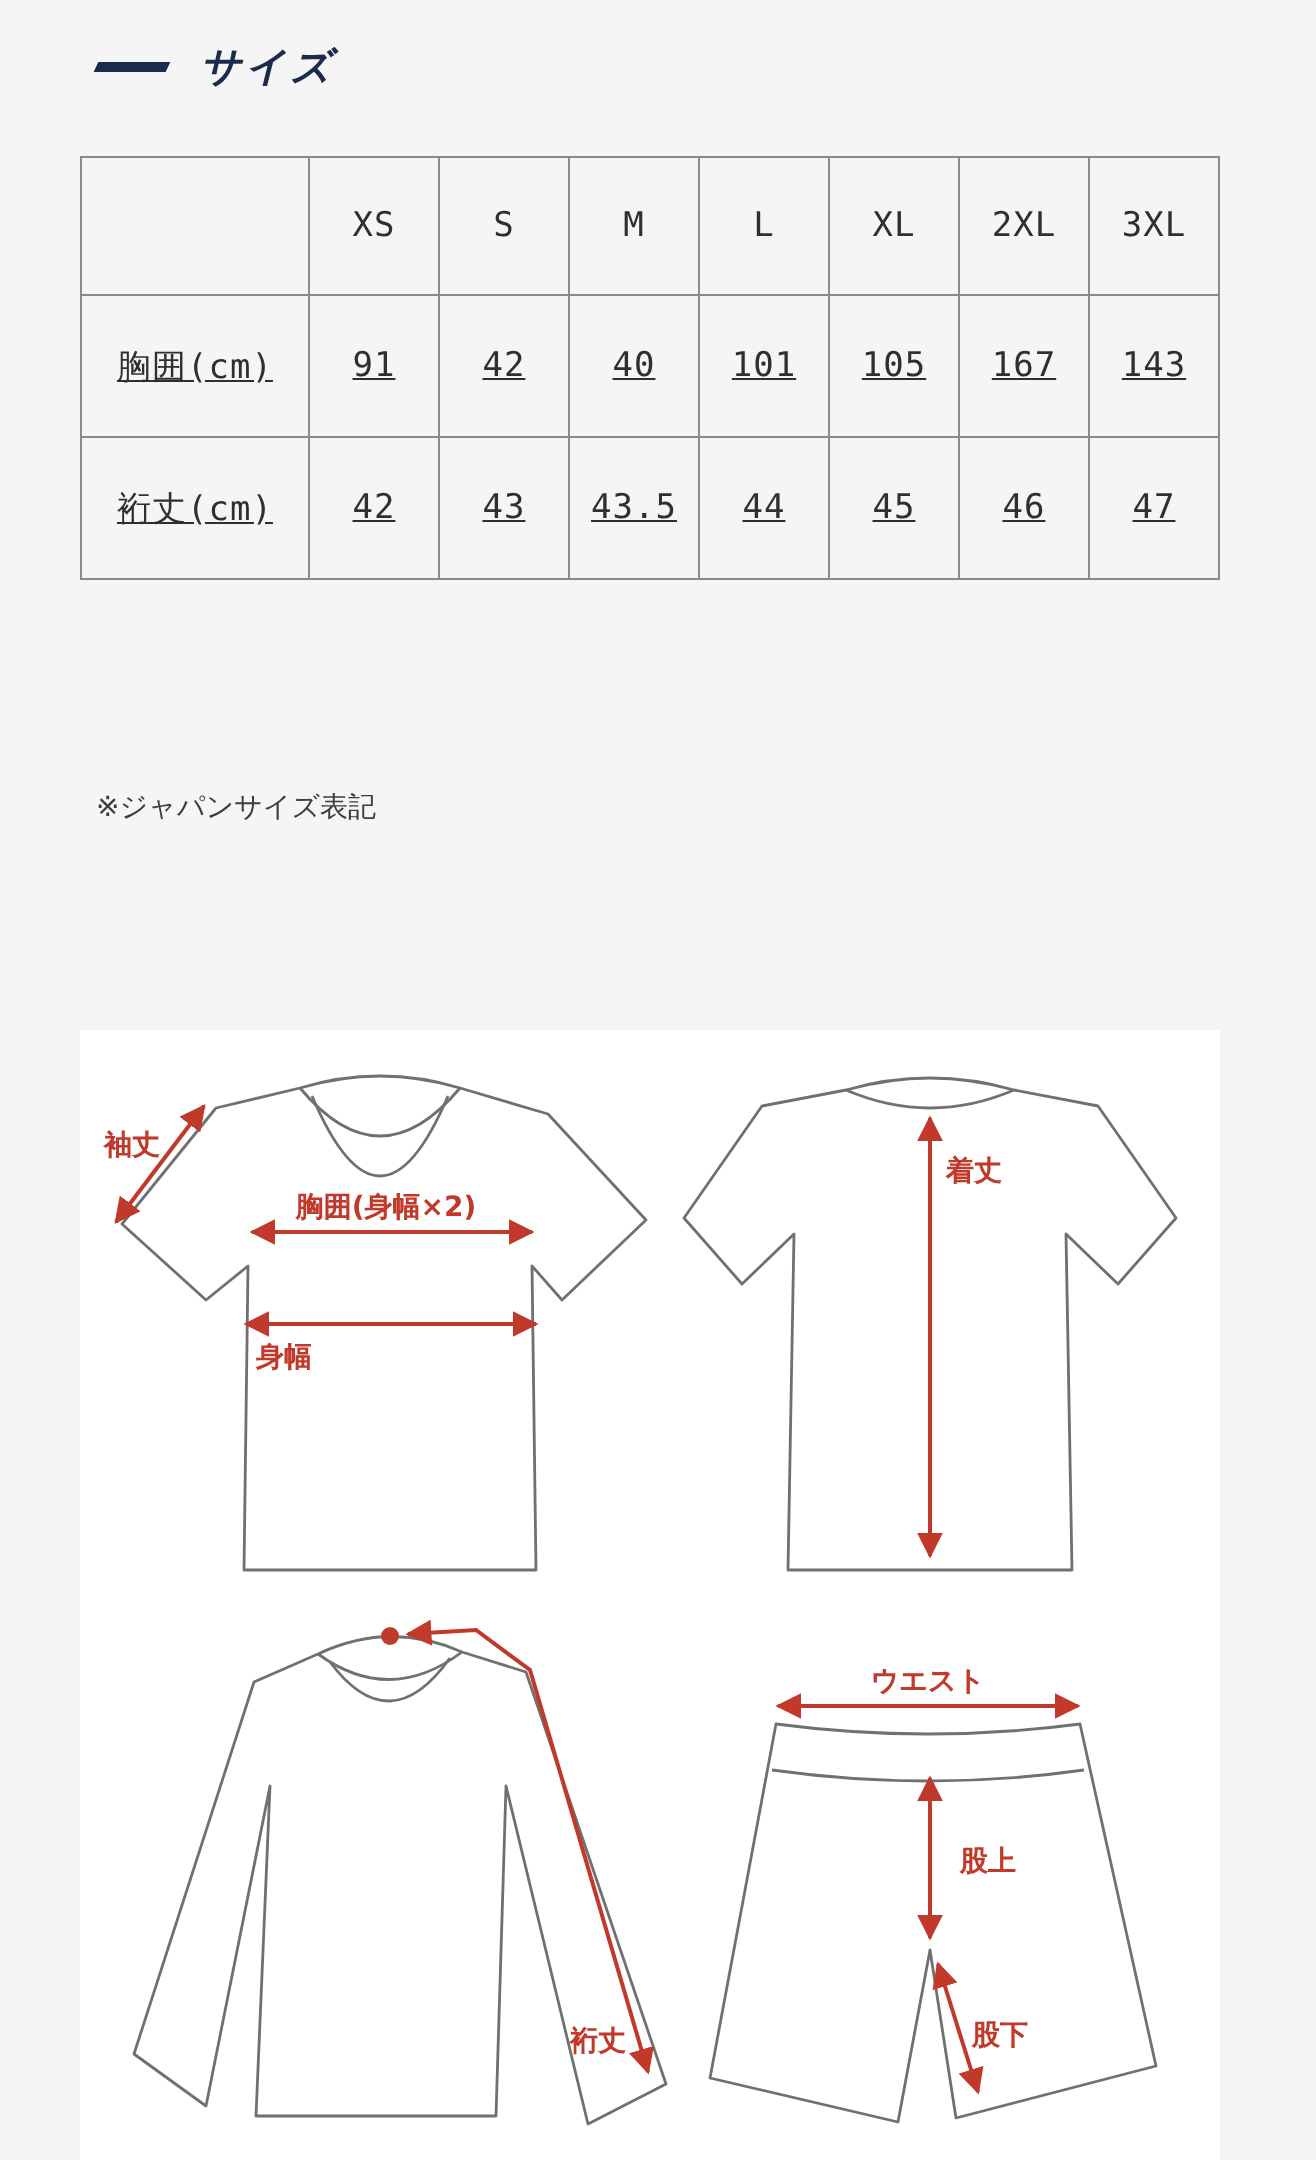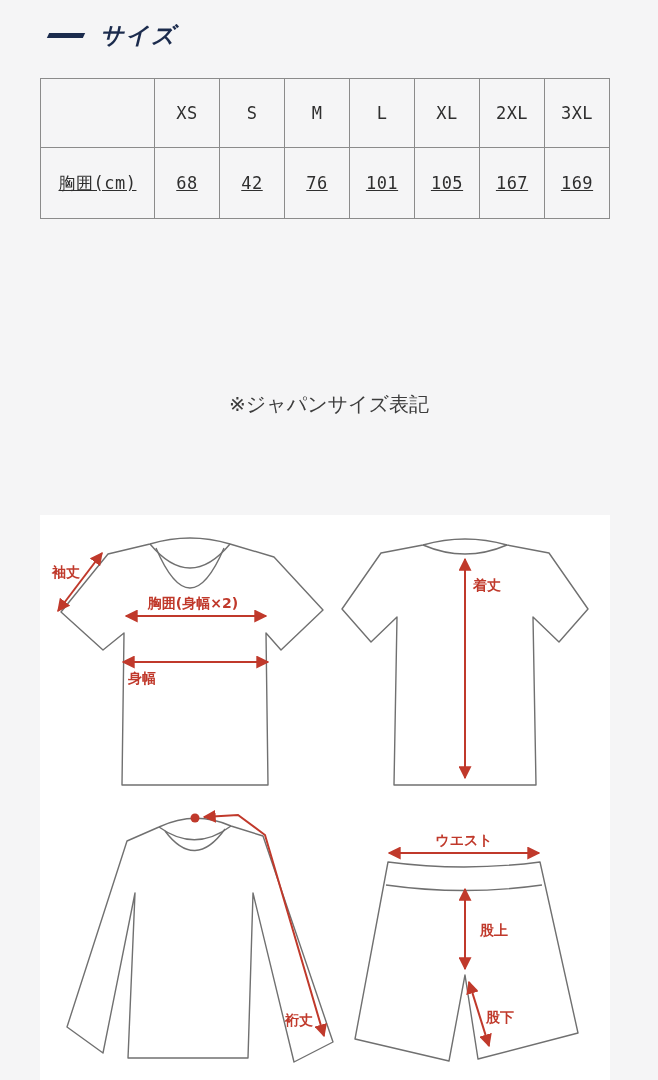--- a/index.html
+++ b/index.html
@@ -9,21 +9,21 @@
     background:#f5f5f6;
     font-family:"DejaVu Sans", sans-serif;
     color:#2f2f2f;
   }
   .page { position:relative; width:658px; height:1080px; overflow:hidden; background:#f5f5f6; }
 
   
   .title-row { position:absolute; left:48px; top:20px; display:flex; align-items:center; }
   .title-dash { width:36px; height:5px; background:#1b2b4d; transform:skewX(-25deg); margin-right:16px; }
   .title-text {
-    font-size:23px; font-weight:bold; font-style:italic;
+    font-size:20px; font-weight:bold; font-style:italic;
     color:#1b2b4d; letter-spacing:2px;
     font-family:"DejaVu Sans", sans-serif;
   }
 
   
   table.size-table {
     position:absolute; left:40px; top:78px; width:570px;
     border-collapse:collapse; table-layout:fixed;
     font-family:"DejaVu Sans Mono","DejaVu Sans",monospace;
   }
@@ -31,21 +31,21 @@
   .size-table th, .size-table td {
     border:1px solid #8b8b8b;
     text-align:center; vertical-align:middle;
     font-weight:normal; font-size:17px; color:#2f2f2f; padding:0;
     letter-spacing:0.5px;
   }
   .size-table thead tr { height:69px; }
   .size-table tbody tr { height:71px;text-decoration:underline; }
 
   
-  .notes { position:absolute; left:48px; top:388px; width:562px; font-size:20px; color:#3d3d3d; line-height:32px;text-align:center; }
+  .notes { position:absolute; left:48px; top:388px; width:562px; font-size:14px; color:#3d3d3d; line-height:32px; }
   .notes p { margin:0; }
 
   
   .panel { position:absolute; left:40px; top:515px; width:570px; height:565px; background:#ffffff; }
   svg.diagram { display:block; }
   .garment { fill:#ffffff; stroke:#707070; stroke-width:1.4; stroke-linejoin:round; }
   .gline { fill:none; stroke:#707070; stroke-width:1.4; }
   .ann { stroke:#c0392b; stroke-width:2; fill:none; }
   .red-label {
     fill:#c0392b; font-weight:bold; font-size:14px;
@@ -76,27 +76,37 @@
         <th>M</th>
         <th>L</th>
         <th>XL</th>
         <th>2XL</th>
         <th>3XL</th>
       </tr>
     </thead>
     <tbody>
       <tr>
         <th>胸囲(cm)</th>
-        <td>68</td>
+        <td>91</td>
         <td>42</td>
-        <td>76</td>
+        <td>40</td>
         <td>101</td>
         <td>105</td>
         <td>167</td>
-        <td>169</td>
+        <td>143</td>
+      </tr>
+      <tr>
+        <th>裄丈(cm)</th>
+        <td>42</td>
+        <td>43</td>
+        <td>43.5</td>
+        <td>44</td>
+        <td>45</td>
+        <td>46</td>
+        <td>47</td>
       </tr>
     </tbody>
   </table>
 
   <div class="notes">
     <p>※ジャパンサイズ表記</p>
   </div>
 
   <div class="panel">
     <svg class="diagram" width="570" height="565" viewBox="0 0 570 565">

